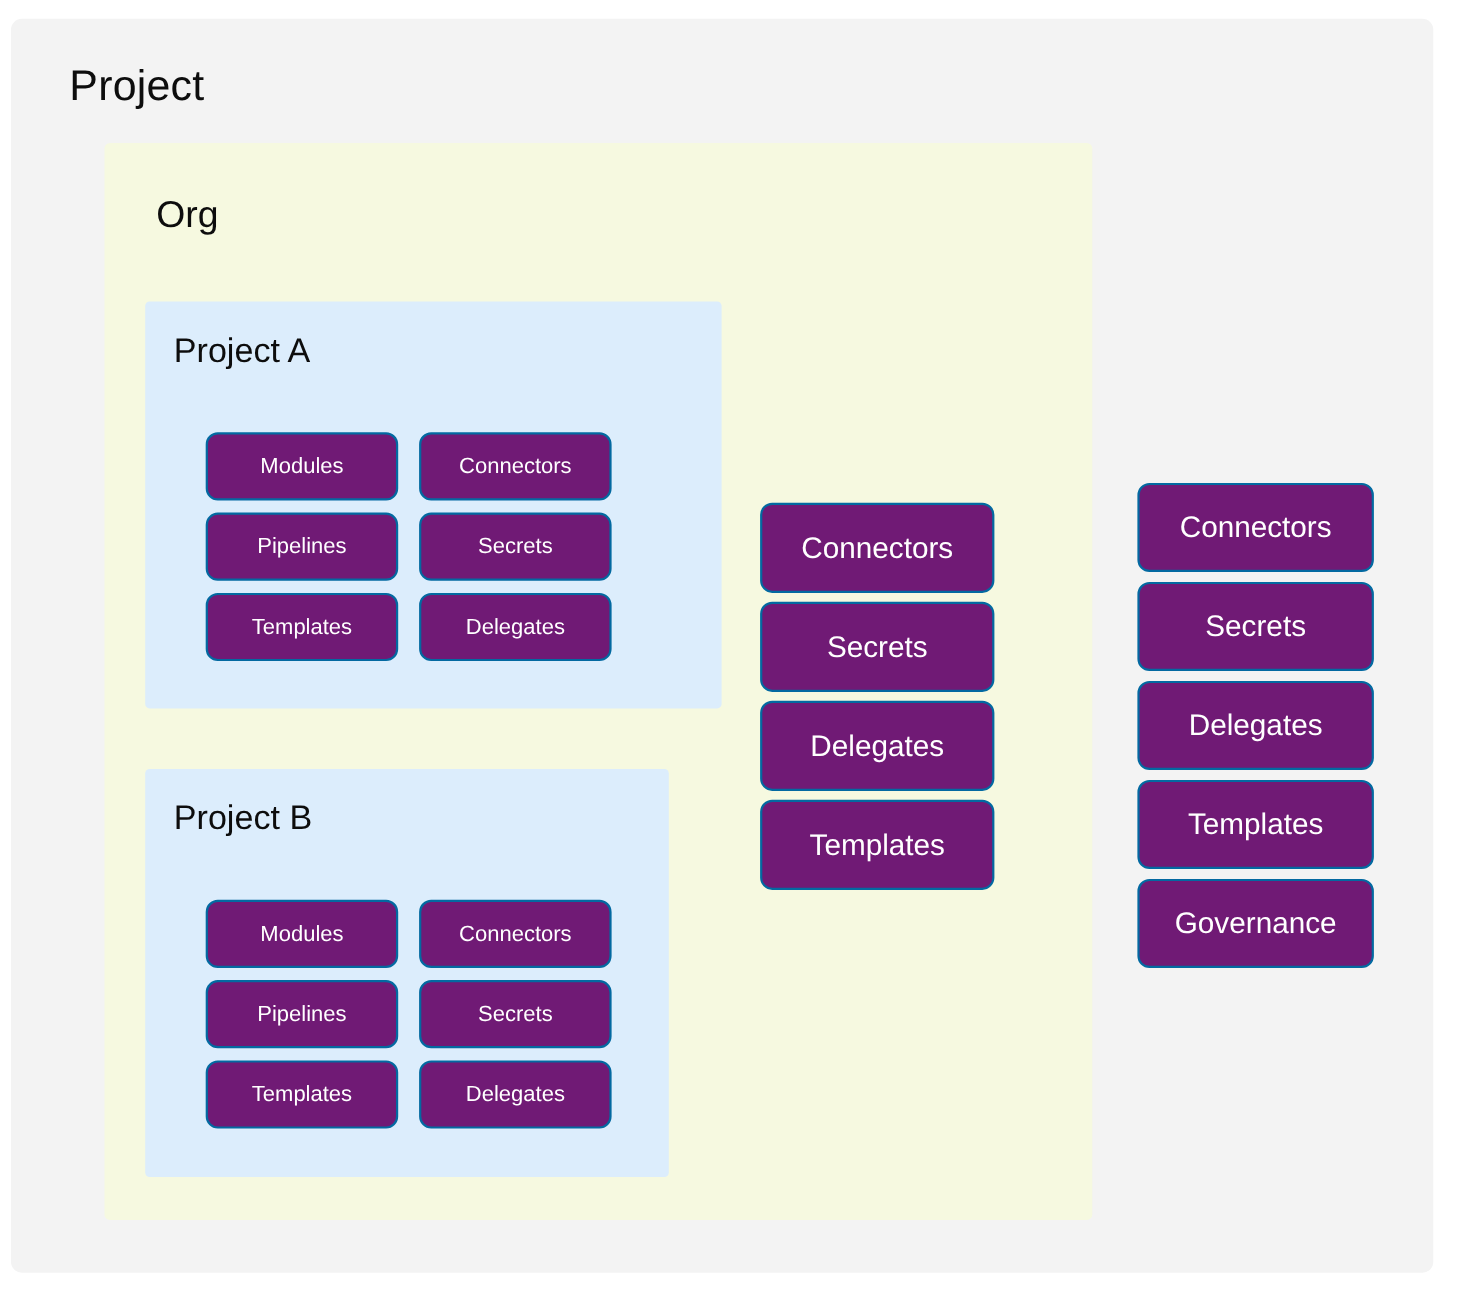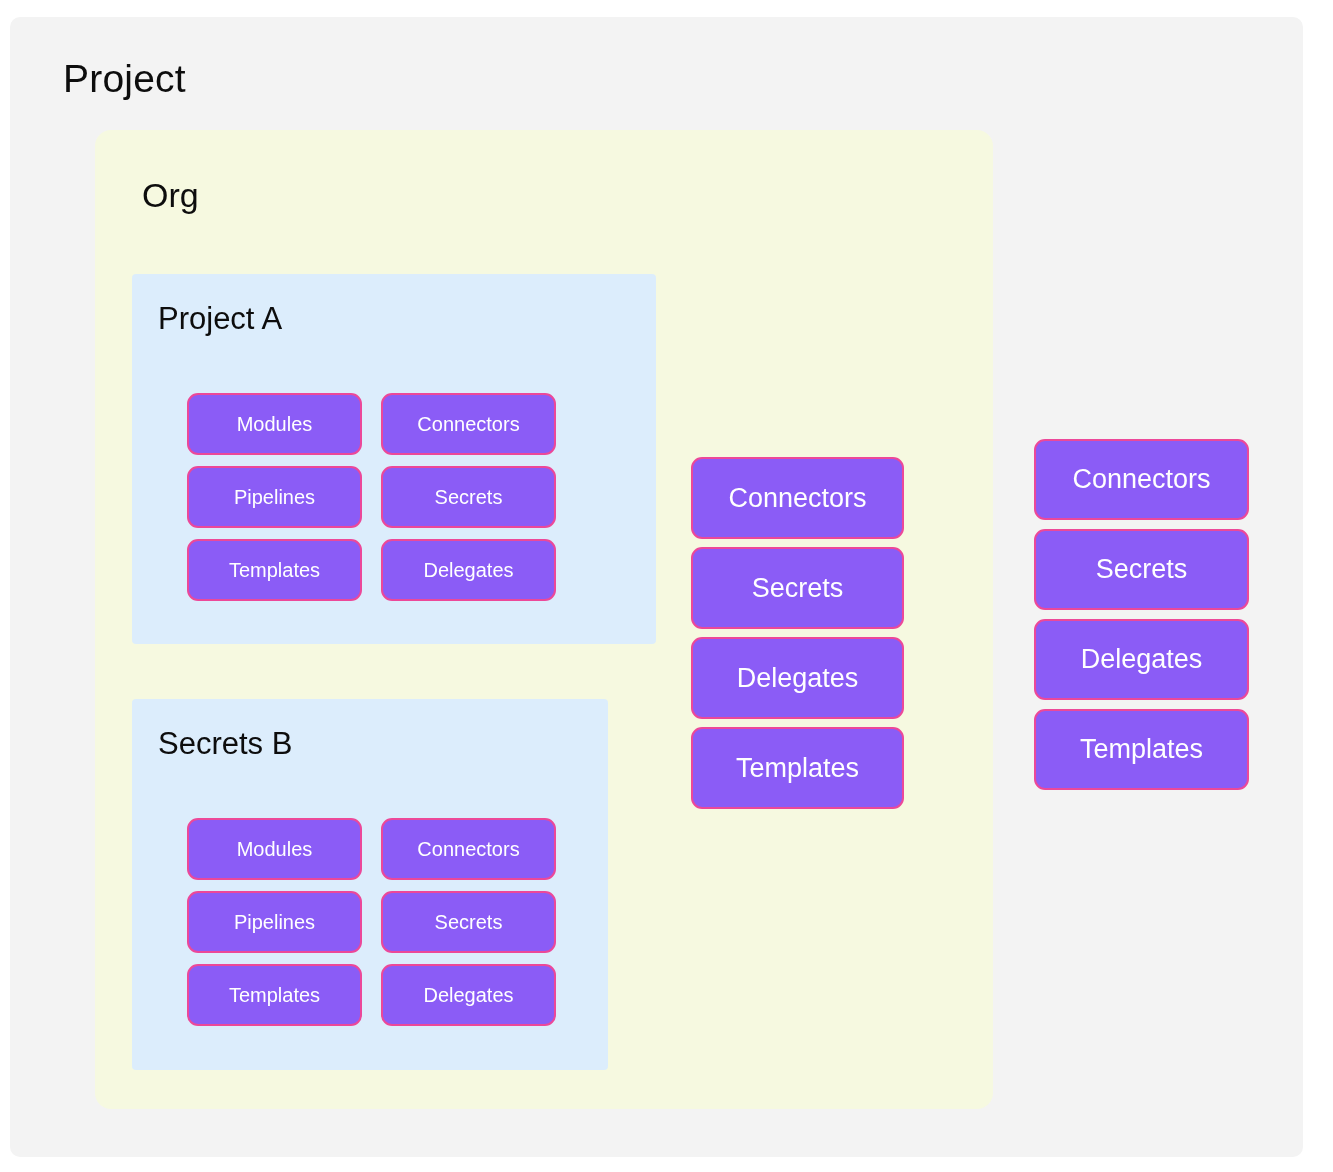--- a/index.html
+++ b/index.html
@@ -43,21 +43,21 @@
   }
 
   
   .org-panel {
     position: absolute;
     left: 85px;
     top: 113px;
     width: 898px;
     height: 979px;
     background: #f6f9e0;
-    border-radius: 16px;
+    border-radius: 5px;
   }
 
   .org-title {
     position: absolute;
     left: 47px;
     top: 44px;
     font-size: 34px;
     line-height: 42px;
     color: #0d0d0d;
     font-weight: 400;
@@ -93,23 +93,23 @@
     top: 119px;
     display: grid;
     grid-template-columns: 175px 175px;
     grid-auto-rows: 62px;
     column-gap: 19px;
     row-gap: 11px;
   }
 
   
   .node {
-    background: #8b5cf6;
+    background: #701a75;
     color: #ffffff;
-    border: 2px solid #ec4899;
+    border: 2px solid #0369a1;
     border-radius: 11px;
     display: flex;
     align-items: center;
     justify-content: center;
     box-sizing: border-box;
     text-align: center;
     white-space: nowrap;
     user-select: none;
   }
 
@@ -157,21 +157,21 @@
           <div class="node small">Modules</div>
           <div class="node small">Connectors</div>
           <div class="node small">Pipelines</div>
           <div class="node small">Secrets</div>
           <div class="node small">Templates</div>
           <div class="node small">Delegates</div>
         </div>
       </div>
 
       <div class="project-panel project-b">
-        <div class="project-title">Secrets B</div>
+        <div class="project-title">Project B</div>
         <div class="project-grid">
           <div class="node small">Modules</div>
           <div class="node small">Connectors</div>
           <div class="node small">Pipelines</div>
           <div class="node small">Secrets</div>
           <div class="node small">Templates</div>
           <div class="node small">Delegates</div>
         </div>
       </div>
 
@@ -182,17 +182,18 @@
         <div class="node large">Templates</div>
       </div>
 
     </div>
 
     <div class="account-column">
       <div class="node large">Connectors</div>
       <div class="node large">Secrets</div>
       <div class="node large">Delegates</div>
       <div class="node large">Templates</div>
+      <div class="node large">Governance</div>
     </div>
 
   </div>
 
 </div>
 
 </body></html>

